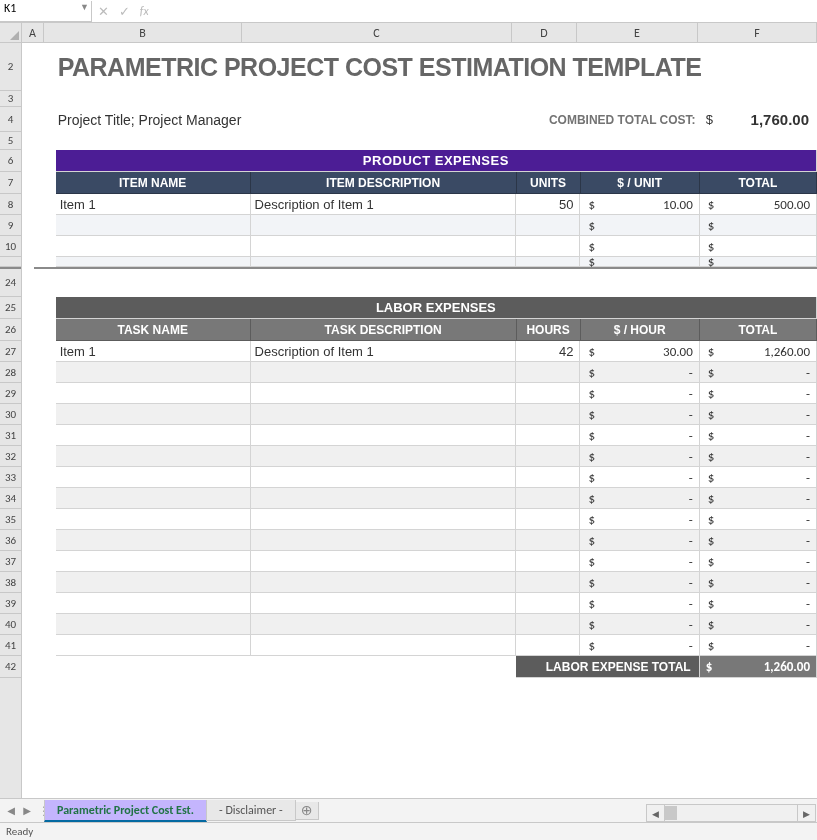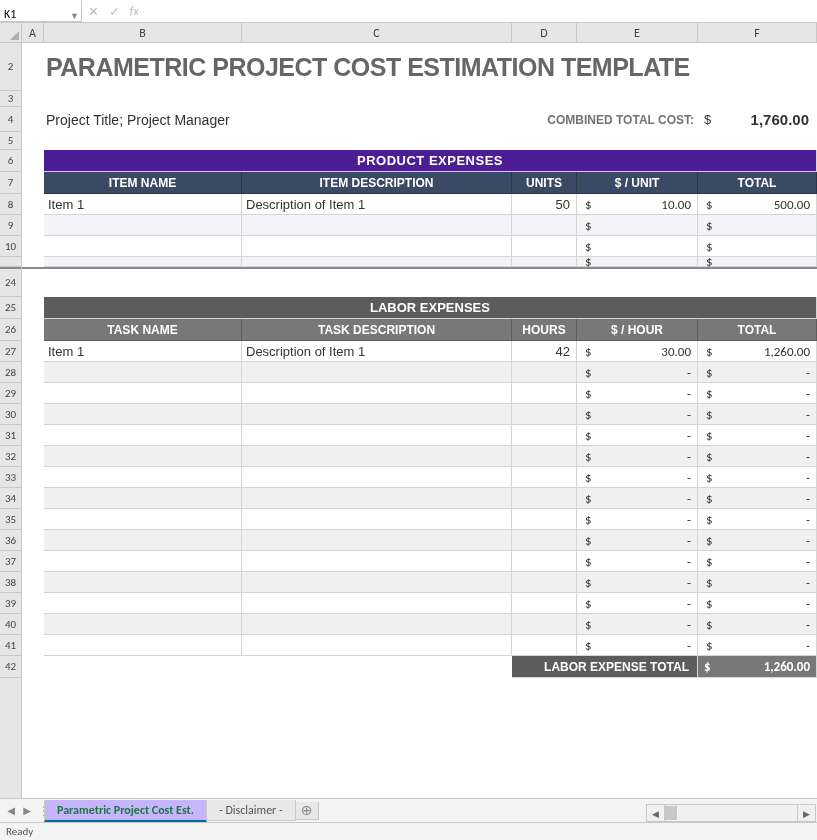--- a/index.html
+++ b/index.html
@@ -1,36 +1,36 @@
 <!DOCTYPE html>
 <html><head>
 <meta charset="utf-8">
 <style>
 * { margin: 0; padding: 0; box-sizing: border-box; font-family: Calibri, Arial, sans-serif; }
 body { background: #fff; width: 817px; height: 840px; overflow: hidden; position: relative; }
 
 
 .formula-bar { display: flex; align-items: center; height: 23px; border-bottom: 1px solid #c8c8c8; background: #fff; }
-.name-box { width: 82px; height: 21px; border: 1px solid #c8c8c8; border-top: none; border-left: none; display: flex; align-items: flex-end; padding: 0 4px; font-size: 12px; position: relative; }
+.name-box { width: 92px; height: 21px; border: 1px solid #c8c8c8; border-top: none; border-left: none; display: flex; align-items: flex-start; padding: 0 4px; font-size: 12px; position: relative; }
 .name-box-dropdown { position: absolute; right: 2px; color: #888; font-size: 9px; cursor: pointer; }
 .fx-icons { display: flex; align-items: center; padding: 0 6px; gap: 10px; font-size: 13px; color: #bbb; }
 .fx-icons .fx { font-style: italic; font-size: 12px; }
 .fx-input { flex: 1; font-size: 13px; padding: 0 4px; }
 
 
 .col-headers { display: flex; height: 20px; background: #e6e6e6; border-bottom: 1px solid #c8c8c8; }
 .select-all { width: 22px; border-right: 1px solid #c8c8c8; background: #e6e6e6; position: relative; }
 .select-all::after { content: ''; position: absolute; right: 2px; bottom: 2px; border-style: solid; border-width: 0 0 9px 9px; border-color: transparent transparent #b0b0b0 transparent; }
 .col-h { border-right: 1px solid #c8c8c8; display: flex; align-items: center; justify-content: center; font-size: 12px; color: #444; background: #e6e6e6; }
 
 
 .grid { display: flex; height: 762px; }
 .row-headers { width: 22px; background: #e6e6e6; border-right: 1px solid #c8c8c8; }
 .row-h { border-bottom: 1px solid #c8c8c8; display: flex; align-items: center; justify-content: center; font-size: 11px; color: #444; }
-.sheet { flex: 1; position: relative; overflow: hidden; }
+.sheet { flex: 1; position: relative; overflow: hidden; margin-left: 12px; }
 
 
 .cA { width: 22px; }
 .cB { width: 198px; }
 .cC { width: 270px; }
 .cD { width: 65px; }
 .cE { width: 121px; }
 .cF { width: 119px; }
 
 .row { display: flex; }

